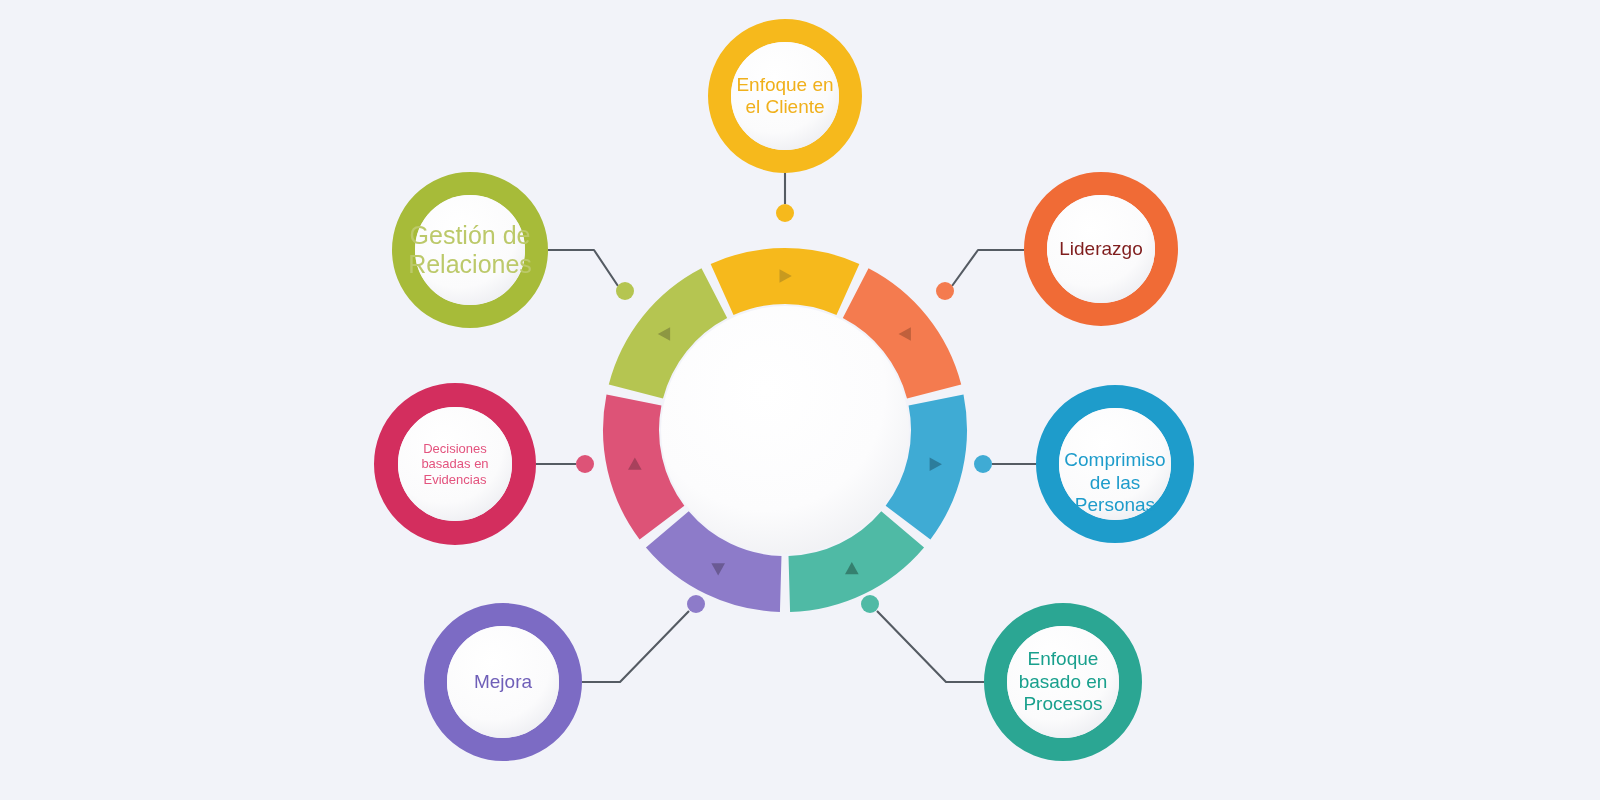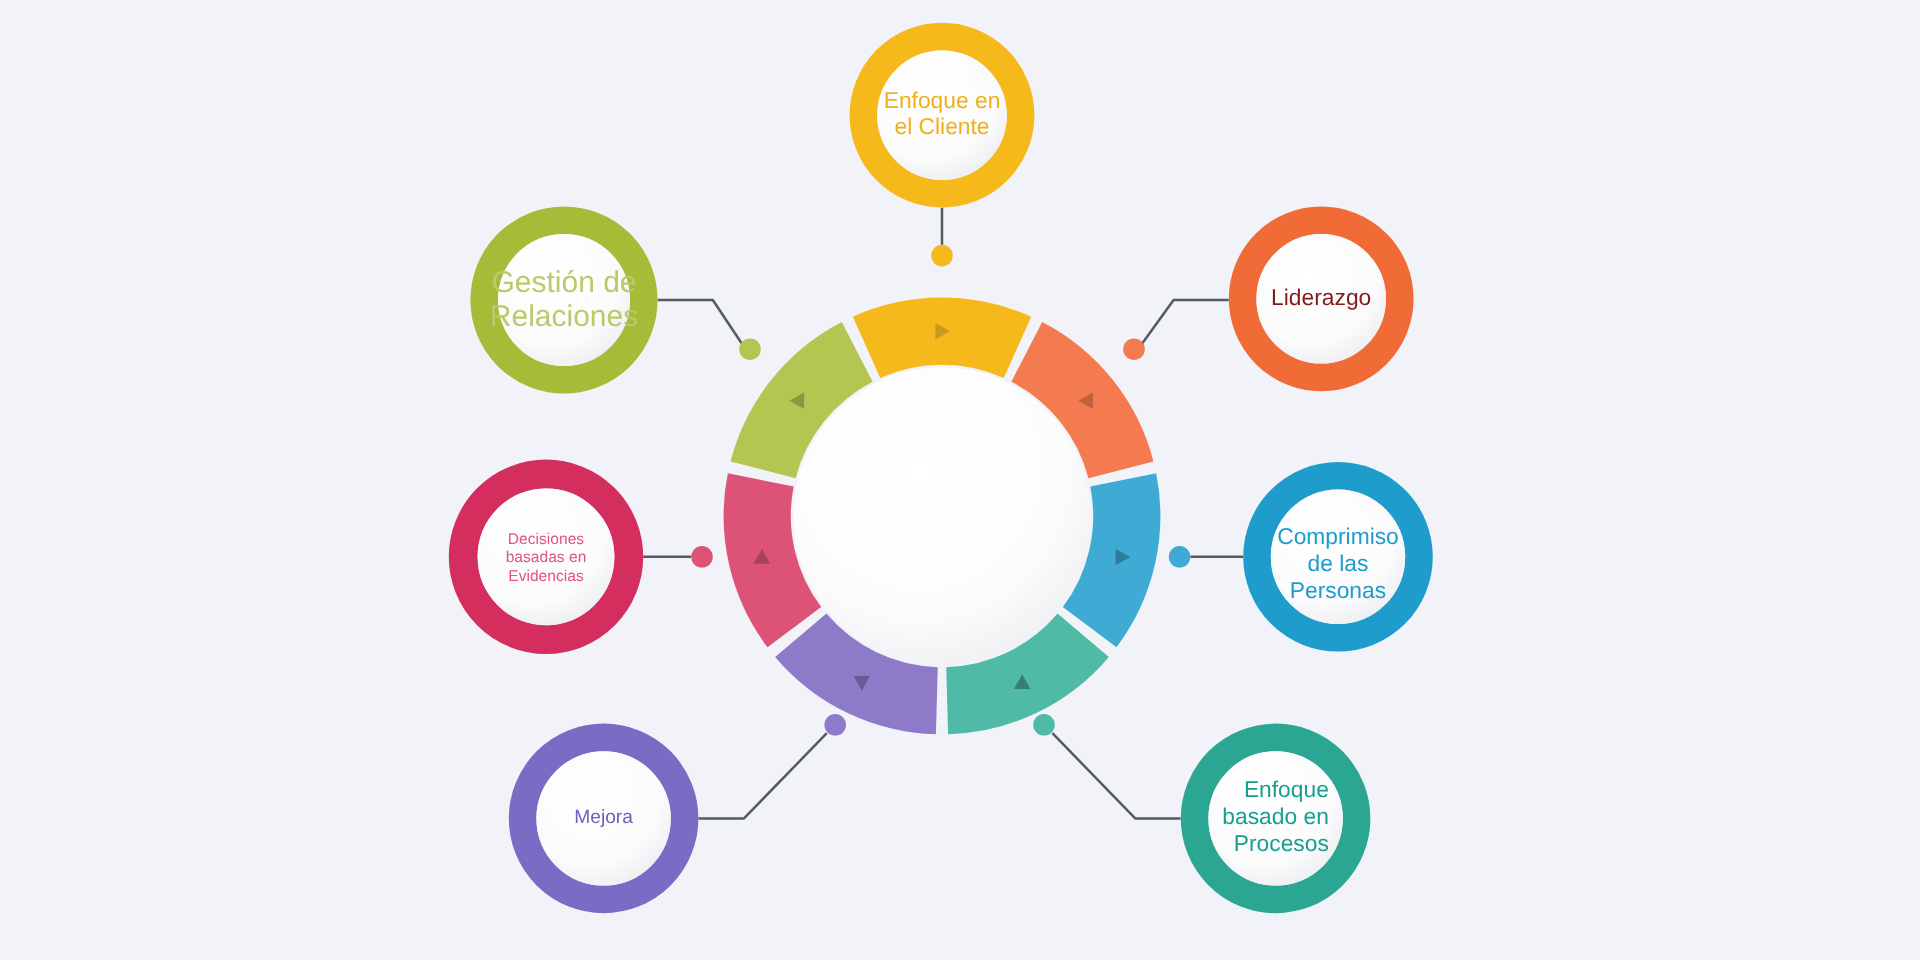--- a/index.html
+++ b/index.html
@@ -113,26 +113,26 @@
         <g>
           <circle cx="470" cy="250" r="66.5" fill="none" stroke="#a7bb39" stroke-width="23"></circle>
           <circle cx="470" cy="250" r="55" fill="url(#nodeGrad)"></circle>
         </g>
       </g>
   </svg>
   <div id="labels-layer">
       <div class="node-label" style="left: 731px; top: 42px; width: 108px; height: 108px; color: rgb(240, 176, 27); font-size: 19px;">Enfoque en
 el Cliente</div>
       <div class="node-label" style="left: 1047px; top: 195px; width: 108px; height: 108px; color: #7f1d1d; font-size: 19px;">Liderazgo</div>
-      <div class="node-label" style="left: 1059px; top: 415px; width: 112px; height: 112px; color: rgb(30, 156, 203); font-size: 19px;">Comprimiso
+      <div class="node-label" style="left: 1059px; top: 427px; width: 112px; height: 112px; color: rgb(30, 156, 203); font-size: 19px;">Comprimiso
 de las
 Personas</div>
-      <div class="node-label" style="left: 1007px; top: 626px; width: 112px; height: 112px; color: rgb(25, 160, 141); font-size: 19px; text-align: right;">Enfoque
+      <div class="node-label" style="left: 1007px; top: 626px; width: 112px; height: 112px; color: rgb(25, 160, 141); font-size: 19px;">Enfoque
 basado en
 Procesos</div>
-      <div class="node-label" style="left: 447px; top: 626px; width: 112px; height: 112px; color: rgb(111, 95, 184); font-size: 16px;">Mejora</div>
+      <div class="node-label" style="left: 447px; top: 626px; width: 112px; height: 112px; color: rgb(111, 95, 184); font-size: 19px;">Mejora</div>
       <div class="node-label" style="left: 398px; top: 407px; width: 114px; height: 114px; color: rgb(227, 83, 126); font-size: 13px;">Decisiones
 basadas en
 Evidencias</div>
       <div class="node-label" style="left: 415px; top: 195px; width: 110px; height: 110px; color: rgb(188, 201, 106); font-size: 25px;">Gestión de
 Relaciones</div>
     </div>
 </div>
 
 </body></html>

